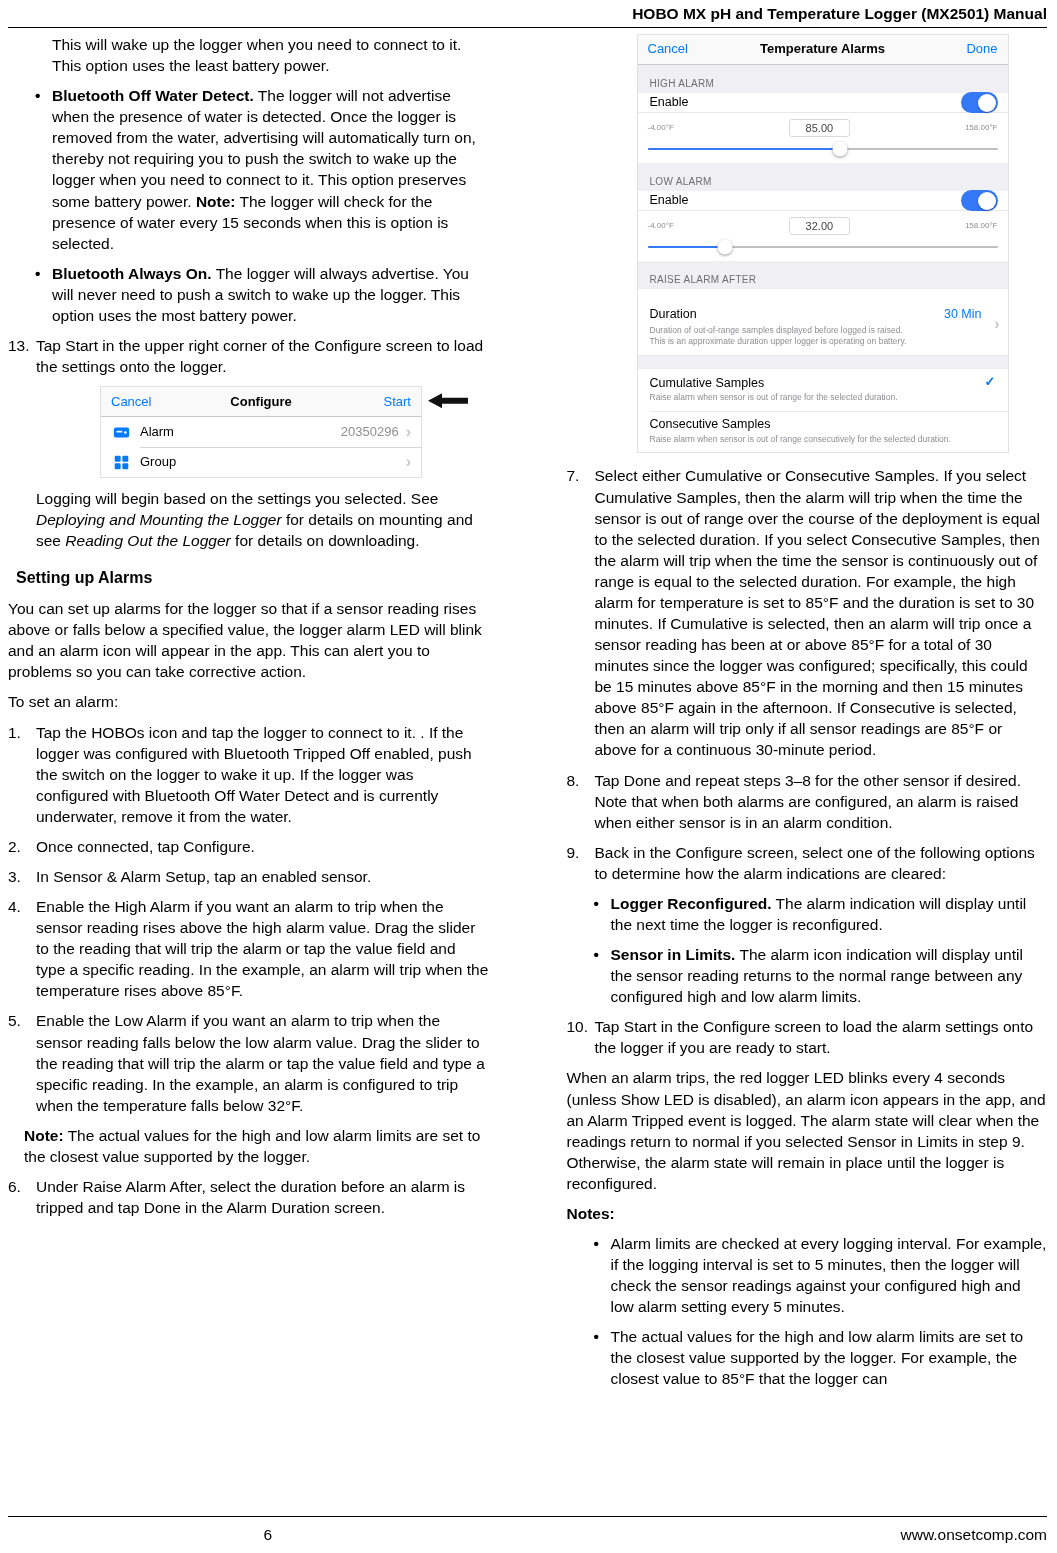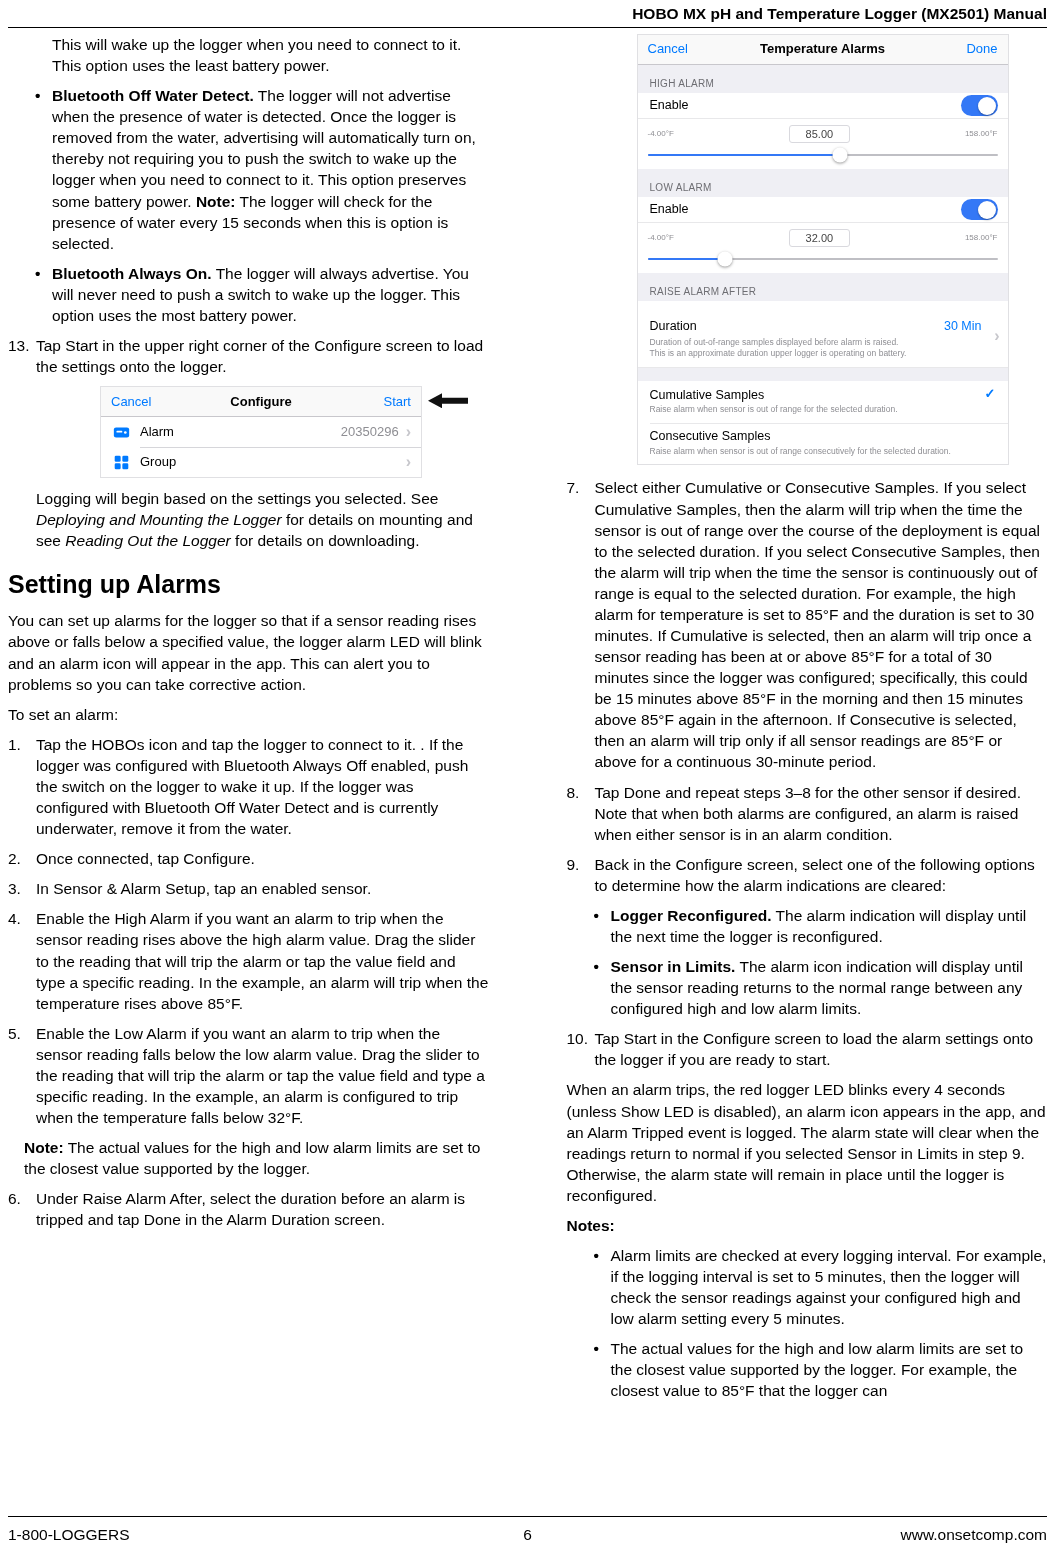--- a/index.html
+++ b/index.html
@@ -21,21 +21,21 @@
   .indent-bullet-text { padding-left: 44px; }
   .indent-step-text { padding-left: 28px; }
   .indent-note { padding-left: 16px; }
   .bullet { display: flex; padding-left: 27px; margin: 0 0 9px; }
   .bullet .marker { width: 17px; flex-shrink: 0; }
   .bullet .marker::before { content: "\2022"; font-weight: bold; }
   .bullet .btext { flex: 1; }
   .step { display: flex; margin: 0 0 9px; }
   .step .num { width: 28px; flex-shrink: 0; }
   .step .stext { flex: 1; }
-  h2.section-heading { font-size: 25px; font-weight: bold; margin: 16px 0 9px; }
+  h2.section-heading { font-size: 16px; font-weight: bold; margin: 16px 8px 9px; }
   em { font-style: italic; }
   strong { font-weight: bold; }
 
   
   .ios-shot { background: #efeff4; border: 1px solid #e0e0e3; }
   .ios-nav {
     position: relative; height: 30px; background: #f9f9f9;
     border-bottom: 1px solid #c8c7cc; display: flex; align-items: center;
     justify-content: space-between; padding: 0 10px; font-size: 13px; line-height: 1.1;
   }
@@ -67,21 +67,21 @@
   .cfg-icon { width: 17px; height: 17px; margin-right: 10px; display: inline-flex; flex-shrink: 0; }
   .row-right { margin-left: auto; display: flex; align-items: center; gap: 7px; color: #8e8e93; font-size: 13px; }
   .callout-arrow {
     position: absolute; top: 7px; right: -46px; width: 40px; height: 15px; background: #111;
     clip-path: polygon(0 50%, 35% 0, 35% 30%, 100% 30%, 100% 70%, 35% 70%, 35% 100%);
   }
 
   
   .temp-shot { width: 372px; margin: 0 0 12px 70px; }
   .enable-row {
-    background: #fff; height: 26px; display: flex; align-items: center;
+    background: #fff; height: 20px; display: flex; align-items: center;
     justify-content: space-between; padding: 0 10px 0 12px; font-size: 12.5px;
     border-bottom: 1px solid #e8e8ea; line-height: 1.1;
   }
   .toggle { width: 37px; height: 21px; border-radius: 11px; background: #3478f6; position: relative; flex-shrink: 0; }
   .toggle .knob {
     position: absolute; top: 1.5px; right: 1.5px; width: 18px; height: 18px;
     border-radius: 50%; background: #fff; box-shadow: 0 1px 2px rgba(0,0,0,.35);
   }
   .slider-block { background: #fff; padding: 6px 10px 13px; }
   .slider-labels { display: flex; align-items: center; justify-content: space-between; line-height: 1.1; }
@@ -182,21 +182,21 @@
     <p class="para indent-step-text"><span>Logging will begin based on the settings you selected. See </span><em>Deploying and Mounting the Logger</em><span> for details on mounting and see </span><em>Reading Out the Logger</em><span> for details on downloading.</span></p>
 
     <h2 class="section-heading">Setting up Alarms</h2>
 
     <p class="para">You can set up alarms for the logger so that if a sensor reading rises above or falls below a specified value, the logger alarm LED will blink and an alarm icon will appear in the app. This can alert you to problems so you can take corrective action.</p>
 
     <p class="para">To set an alarm:</p>
 
     <div class="step">
       <span class="num">1.</span>
-      <span class="stext">Tap the HOBOs icon and tap the logger to connect to it. . If the logger was configured with Bluetooth Always Off enabled, push the switch on the logger to wake it up. If the logger was configured with Bluetooth Off Water Detect and is currently underwater, remove it from the water.</span>
+      <span class="stext">Tap the HOBOs icon and tap the logger to connect to it. . If the logger was configured with Bluetooth Tripped Off enabled, push the switch on the logger to wake it up. If the logger was configured with Bluetooth Off Water Detect and is currently underwater, remove it from the water.</span>
     </div>
     <div class="step">
       <span class="num">2.</span>
       <span class="stext">Once connected, tap Configure.</span>
     </div>
     <div class="step">
       <span class="num">3.</span>
       <span class="stext">In Sensor &amp; Alarm Setup, tap an enabled sensor.</span>
     </div>
     <div class="step">
@@ -263,21 +263,21 @@
           <div class="slider-thumb" style="left:22%"></div>
         </div>
       </div>
 
       <div class="ios-section">RAISE ALARM AFTER</div>
       <div class="duration-block">
         <div class="dur-row">
           <span>Duration</span>
           <span class="dur-value">30 Min</span>
         </div>
-        <div class="small-desc">Duration of out-of-range samples displayed before alarm is raised.</div>
+        <div class="small-desc">Duration of out-of-range samples displayed before logged is raised.</div>
         <div class="small-desc">This is an approximate duration upper logger is operating on battery.</div>
         <span class="chev">›</span>
       </div>
 
       <div class="ios-gap"></div>
 
       <div class="samples-block">
         <div class="samp-item">
           <div class="samp-row">
             <span>Cumulative Samples</span>
@@ -331,16 +331,15 @@
     </div>
     <div class="bullet">
       <span class="marker"></span>
       <span class="btext">The actual values for the high and low alarm limits are set to the closest value supported by the logger. For example, the closest value to 85°F that the logger can</span>
     </div>
 
   </div>
 </div>
 
 <div class="footer">
-  <span class="fl">1-800-LOGGERS</span>
   <span class="fc">6</span>
   <span class="fr">www.onsetcomp.com</span>
 </div>
 
 </body></html>

